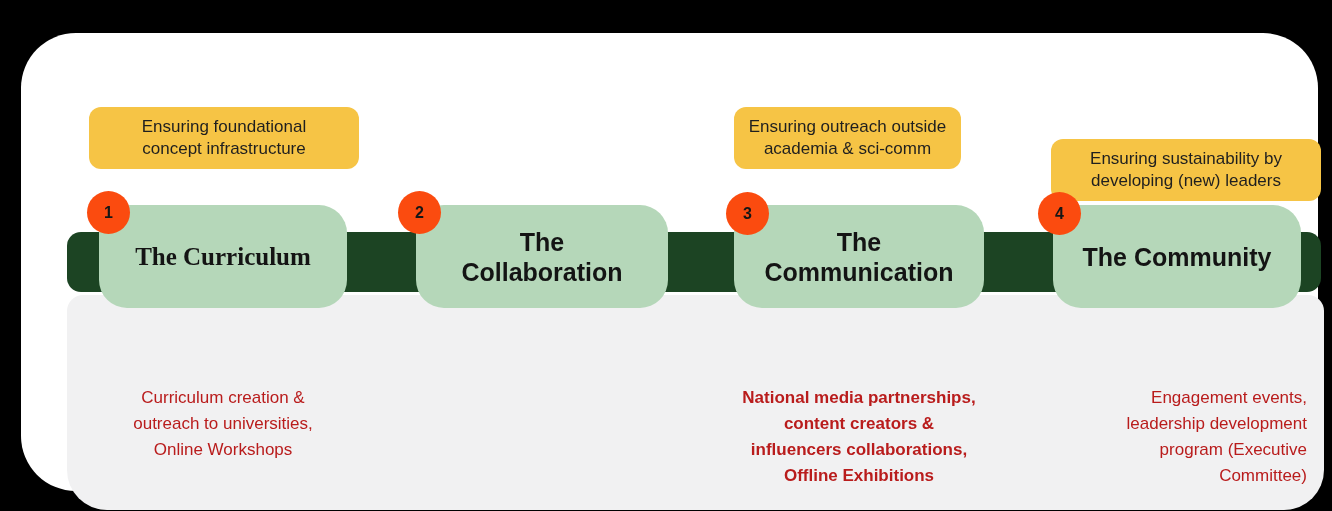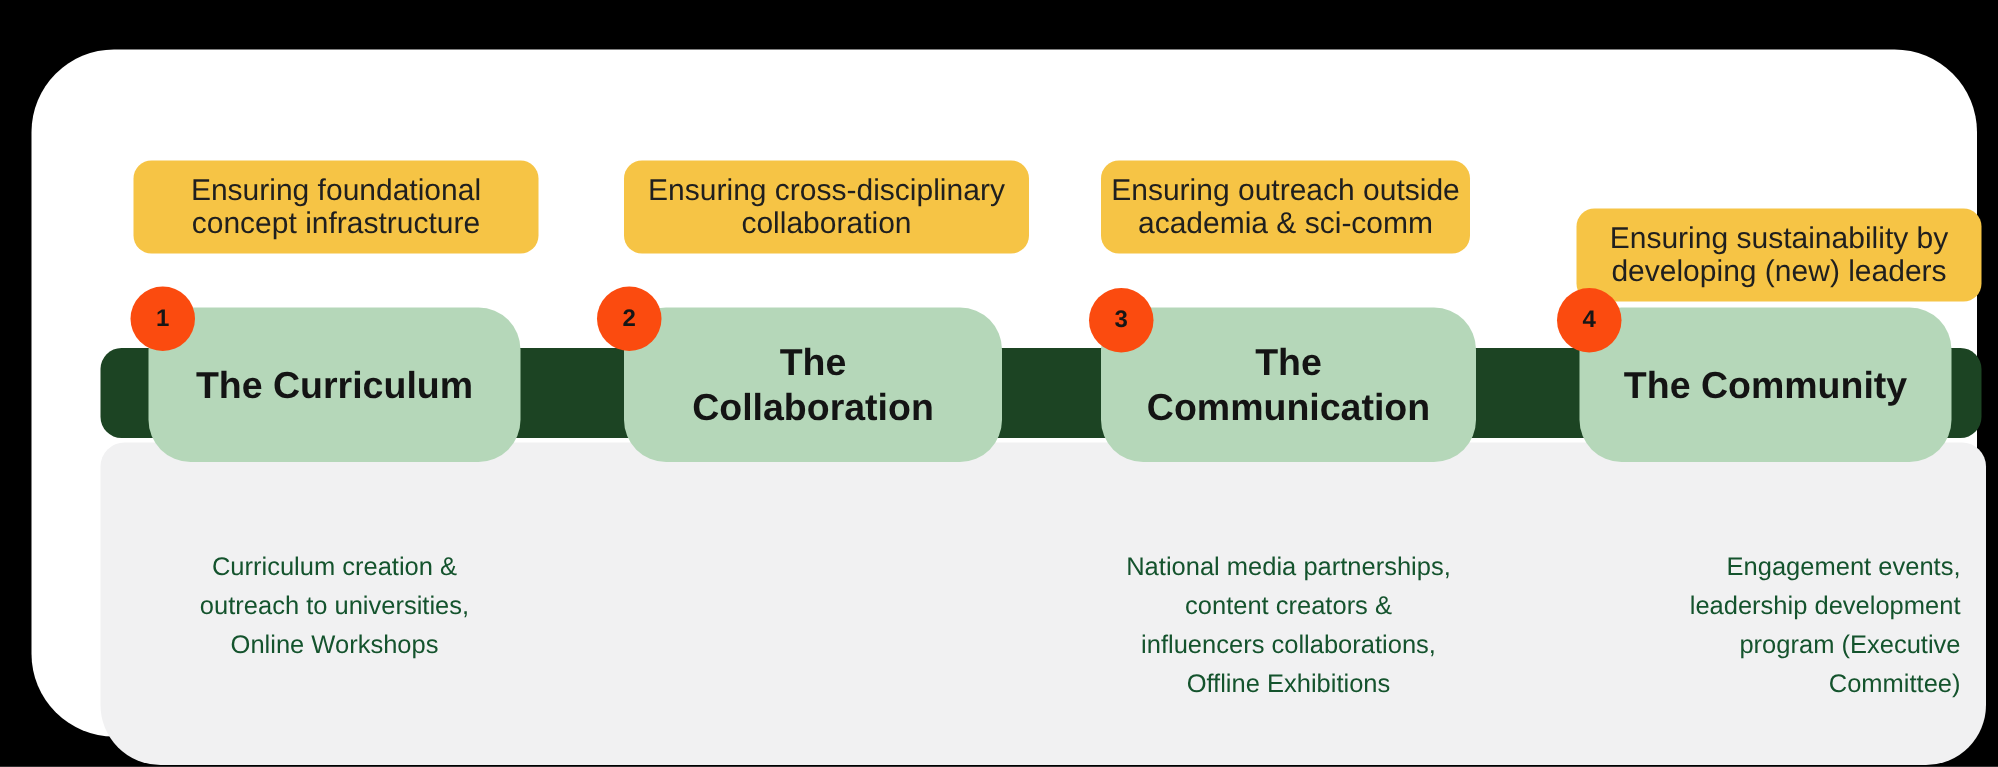--- a/index.html
+++ b/index.html
@@ -48,49 +48,49 @@
   .banner {
     position: absolute;
     top: 74px;
     height: 62px;
     background: #f6c445;
     border-radius: 12px;
     display: flex;
     align-items: center;
     justify-content: center;
     text-align: center;
-    font-size: 20px;
+    font-size: 17px;
     line-height: 22px;
     color: #1f1f1f;
     white-space: pre-line;
     z-index: 2;
   }
   .banner.c1 { left: 68px;   width: 270px; }
   .banner.c2 { left: 395px;  width: 270px; }
-  .banner.c3 { left: 713px;  width: 246px; }
+  .banner.c3 { left: 713px;  width: 227px; }
   .banner.c4 { left: 1030px; width: 270px; margin-top: 32px; }
 
   .title-box {
     position: absolute;
     top: 172px;
     height: 103px;
     background: #b5d7b9;
     border-radius: 28px;
     display: flex;
     align-items: center;
     justify-content: center;
     text-align: center;
     font-weight: bold;
     font-size: 25px;
     line-height: 30px;
     color: #141414;
     white-space: pre-line;
     z-index: 3;
   }
-  .title-box.c1 { left: 78px;   width: 248px; }
+  .title-box.c1 { left: 78px;   width: 248px; font-family: Liberation Serif, serif; }
   .title-box.c2 { left: 395px;  width: 252px; }
   .title-box.c3 { left: 713px;  width: 250px; }
   .title-box.c4 { left: 1032px; width: 248px; text-align: center; }
 
   .badge {
     position: absolute;
     width: 43px;
     height: 43px;
     border-radius: 50%;
     background: #fb4b0f;
@@ -102,51 +102,49 @@
     color: #161616;
     z-index: 4;
   }
   .badge.c1 { left: 66px;   top: 158px; }
   .badge.c2 { left: 377px;  top: 158px; }
   .badge.c3 { left: 705px;  top: 159px; }
   .badge.c4 { left: 1017px; top: 159px; }
 
   .desc {
     position: absolute;
-    top: 332px;
+    top: 352px;
     text-align: center;
     font-size: 17px;
     line-height: 26px;
-    color: #14532d;
+    color: #b91c1c;
     white-space: pre-line;
     z-index: 2;
   }
   .desc.c1 { left: 70px;   width: 264px; }
   .desc.c2 { left: 386px;  width: 270px; }
-  .desc.c3 { left: 688px;  width: 300px; }
+  .desc.c3 { left: 688px;  width: 300px; font-weight: bold; }
   .desc.c4 { left: 1026px; width: 260px; text-align: right; }
 </style>
 </head>
 <body>
 
 <div class="stage">
   <div class="card">
     <div class="panel"></div>
     <div class="timeline-bar"></div>
 
     <div class="banner c1">Ensuring foundational
 concept infrastructure</div>
     <div class="title-box c1">The Curriculum</div>
     <div class="badge c1">1</div>
     <div class="desc c1">Curriculum creation &amp;
 outreach to universities,
 Online Workshops</div>
 
-    <div class="banner c2">Ensuring cross-disciplinary
-collaboration</div>
     <div class="title-box c2">The
 Collaboration</div>
     <div class="badge c2">2</div>
 
     <div class="banner c3">Ensuring outreach outside
 academia &amp; sci-comm</div>
     <div class="title-box c3">The
 Communication</div>
     <div class="badge c3">3</div>
     <div class="desc c3">National media partnerships,

